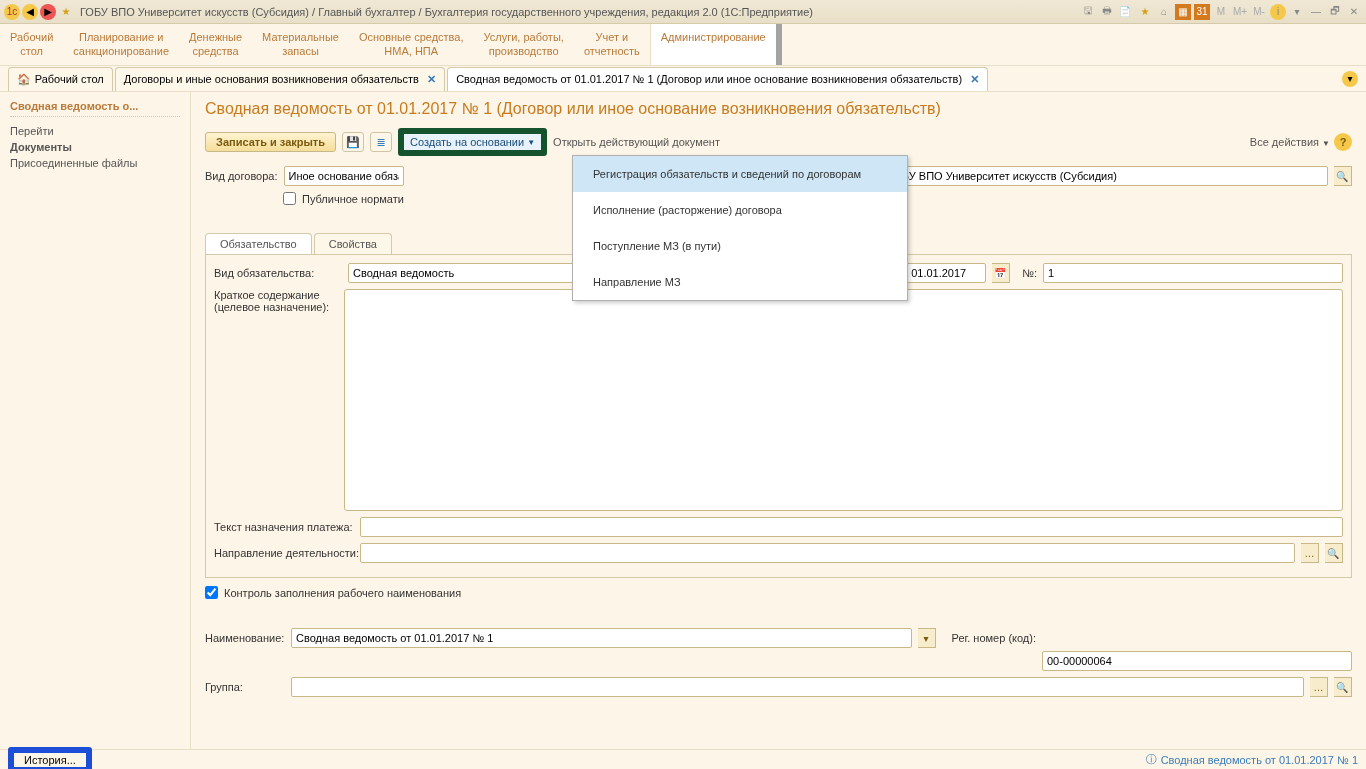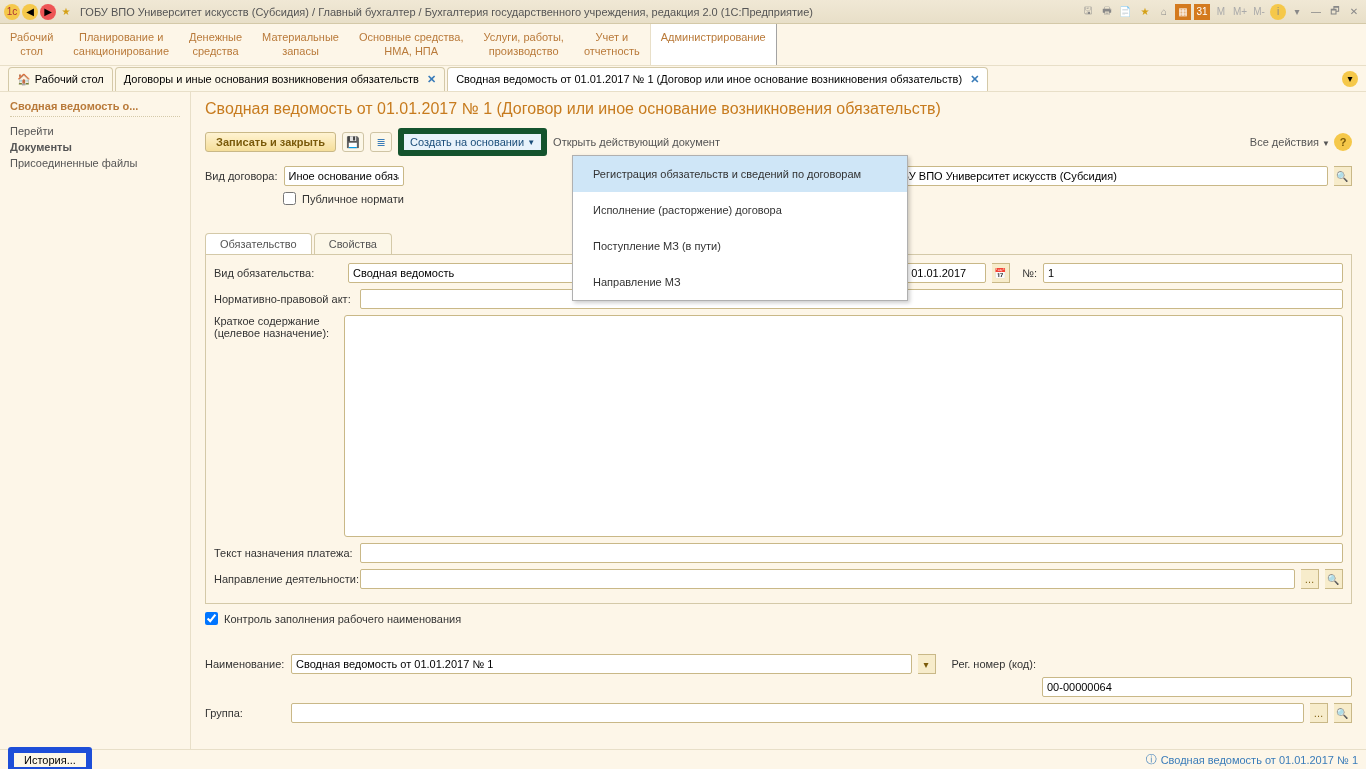--- a/index.html
+++ b/index.html
@@ -7,21 +7,21 @@
 
 .titlebar { height: 24px; background: linear-gradient(#f0e8d5,#e8dfc8); display: flex; align-items: center; padding: 0 4px; border-bottom: 1px solid #d4c9a8; }
 .titlebar .tb-left { display: flex; gap: 2px; }
 .tb-icon { width: 16px; height: 16px; display: inline-flex; align-items: center; justify-content: center; border-radius: 8px; font-size: 10px; cursor: pointer; }
 .title-text { color: #555; margin-left: 6px; flex: 1; white-space: nowrap; overflow: hidden; }
 .tb-right { display: flex; gap: 3px; }
 .tb-btn { width: 16px; height: 16px; display: inline-flex; align-items: center; justify-content: center; color: #888; font-size: 10px; cursor: pointer; }
 
 .mainmenu { display: flex; background: #fdf6e8; border-bottom: 1px solid #e8dfc8; height: 42px; }
 .menu-item { padding: 6px 10px; text-align: center; color: #b97a3a; cursor: pointer; line-height: 1.3; }
-.menu-item.active { background: #fff; border-left: 1px solid #e8dfc8; border-right: 1px solid #a3a3a3; text-align: center; }
+.menu-item.active { background: #fff; border-left: 1px solid #e8dfc8; border-right: 6px solid #a3a3a3; text-align: center; }
 
 .tabbar { display: flex; background: #fdf6e8; height: 26px; align-items: center; border-bottom: 1px solid #e8dfc8; padding-left: 8px; }
 .tab { display: flex; align-items: center; padding: 4px 8px; border: 1px solid #d4c9a8; border-bottom: none; background: #fff; margin-right: 2px; border-radius: 4px 4px 0 0; cursor: pointer; height: 24px; }
 .tab-close { color: #3a7cb9; margin-left: 8px; font-weight: bold; cursor: pointer; }
 .tabbar .tab-star { margin-left: auto; margin-right: 8px; }
 
 .body-area { display: flex; height: calc(100% - 24px - 42px - 26px - 20px); }
 .sidebar { width: 191px; background: #fdf6e8; border-right: 1px solid #e8dfc8; padding: 8px 10px; }
 .sidebar .sb-title { color: #b97a3a; font-weight: bold; margin-bottom: 8px; border-bottom: 1px dotted #d4c9a8; padding-bottom: 4px; }
 .sidebar .sb-link { color: #555; margin: 4px 0; cursor: pointer; }
@@ -202,24 +202,20 @@
       <div class="form-row">
         <span class="form-label" style="width:128px">Вид обязательства:</span>
         <input class="input" style="flex: 1 1 0%;" value="Сводная ведомость">
         <span class="lookup-btn">…</span>
         <span class="form-label" style="margin-left:6px">от:</span>
         <input class="input" style="width: 80px;" value="01.01.2017">
         <span class="lookup-btn">📅</span>
         <span class="form-label" style="margin-left:6px">№:</span>
         <input class="input" style="width: 300px;" value="1">
       </div>
-      <div class="form-row">
-        <span class="form-label" style="width:140px">Нормативно-правовой акт:</span>
-        <input class="input" style="flex: 1 1 0%;">
-      </div>
       <div class="form-row" style="align-items:flex-start">
         <div style="width:140px">
           <div class="form-label">Краткое содержание</div>
           <div class="form-label">(целевое назначение):</div>
         </div>
         <textarea class="textarea" style=""></textarea>
       </div>
       <div class="form-row">
         <span class="form-label" style="width:140px">Текст назначения платежа:</span>
         <input class="input" style="flex: 1 1 0%;">

